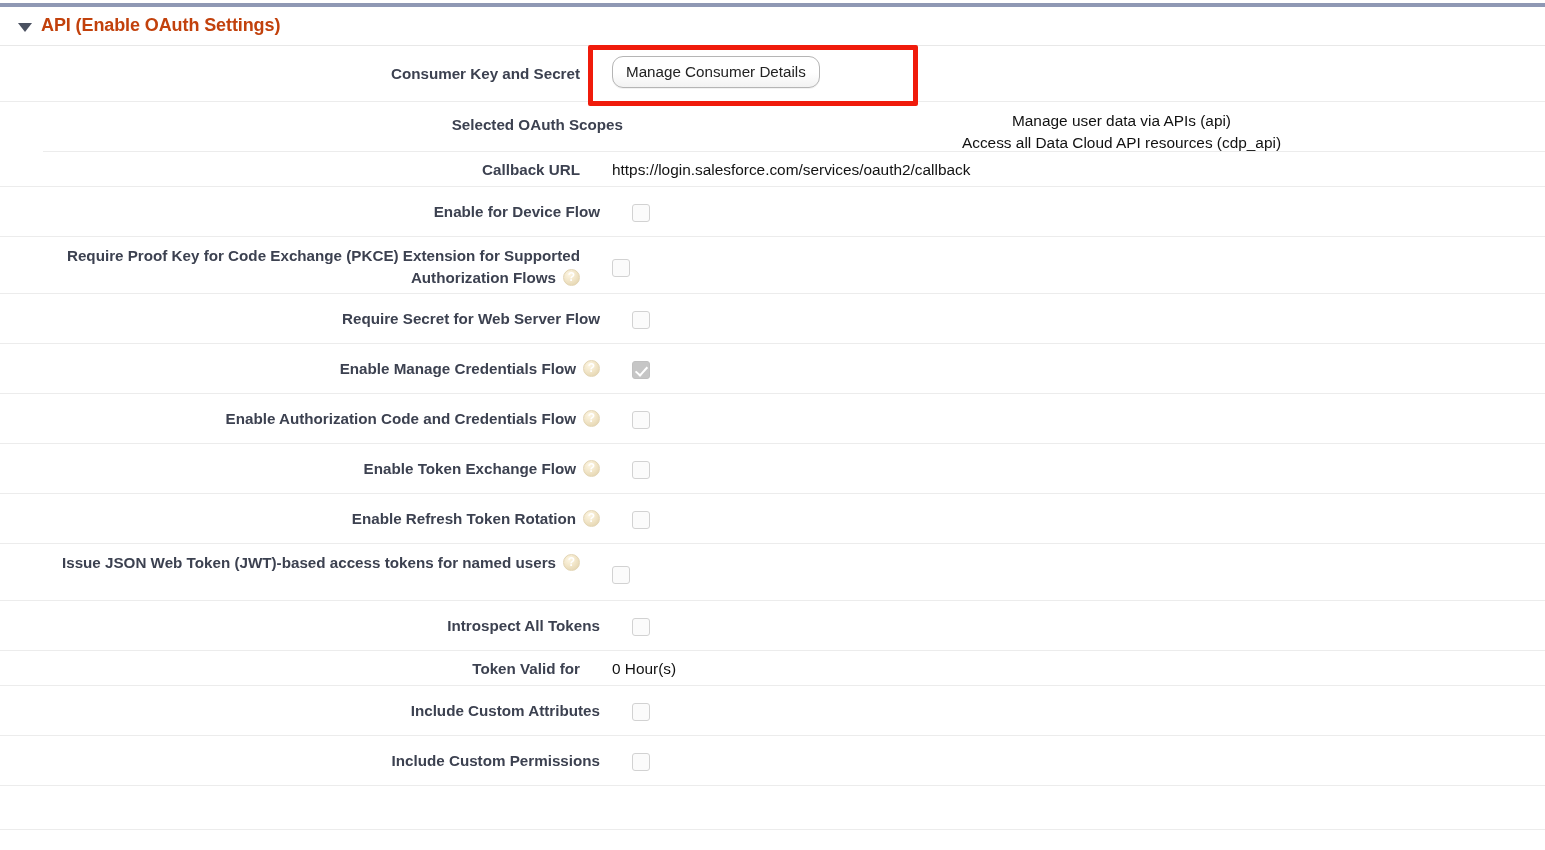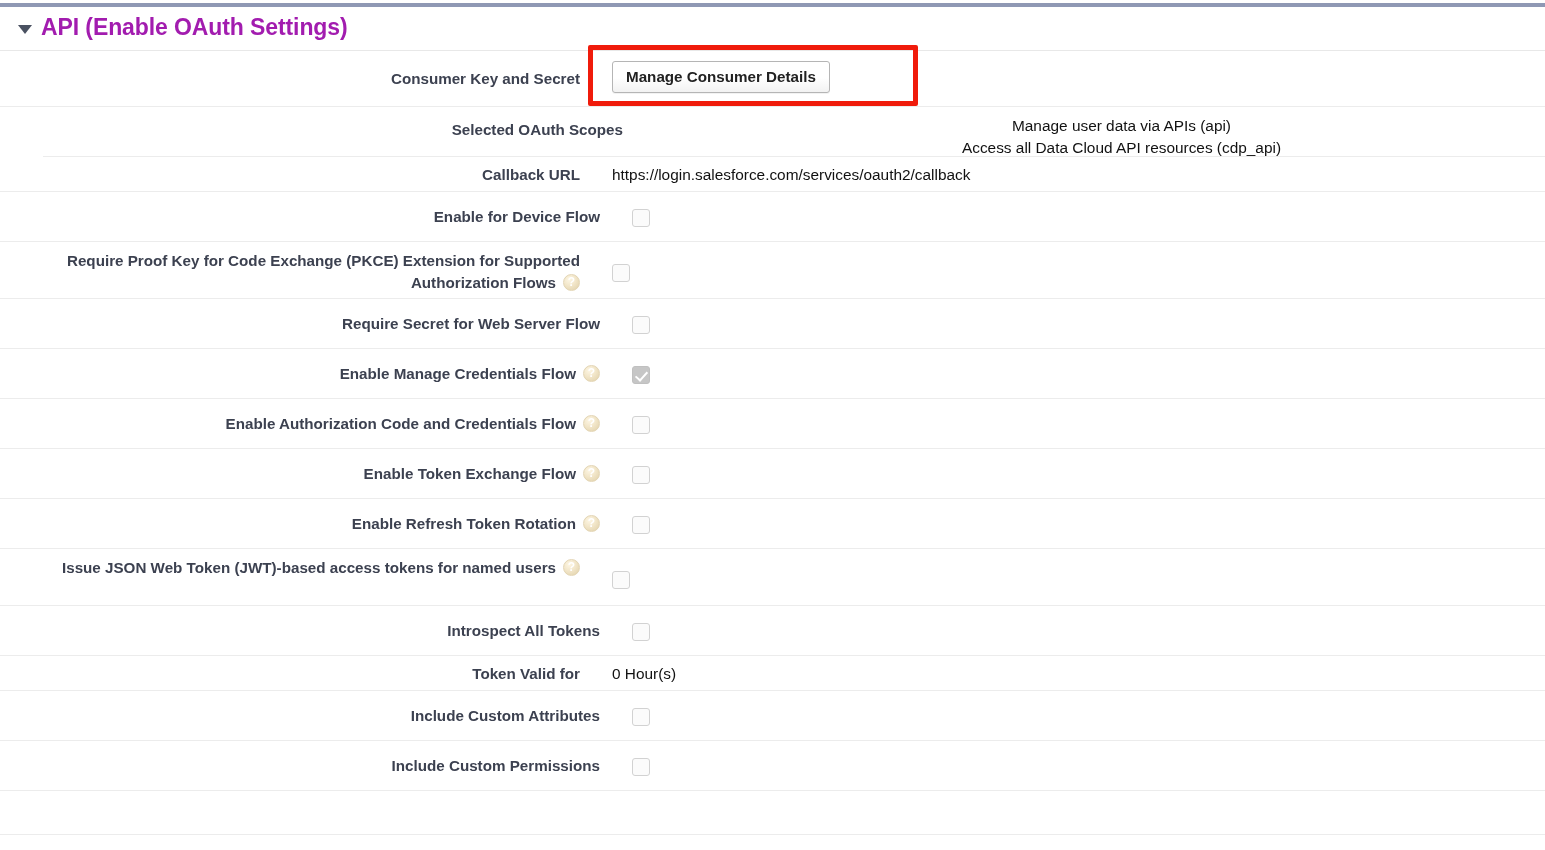--- a/index.html
+++ b/index.html
@@ -36,23 +36,23 @@
   .twisty {
     width: 0; height: 0;
     border-left: 7px solid transparent;
     border-right: 7px solid transparent;
     border-top: 9px solid #4a5161;
     flex: 0 0 auto;
     position: relative;
     top: 2px;
   }
   .section-title {
-    font-size: 23px;
+    font-size: 18px;
     font-weight: bold;
-    color: #a21caf;
+    color: #c2410c;
     letter-spacing: -0.1px;
     line-height: 1;
   }
 
   
   .form-table { width: 100%; }
 
   .row {
     display: flex;
     align-items: flex-start;
@@ -154,25 +154,25 @@
     border: solid #ffffff;
     border-width: 0 2.4px 2.4px 0;
     transform: rotate(42deg);
   }
 
   
   .btn {
     display: inline-block;
     font-family: "Liberation Sans", sans-serif;
     font-size: 15.2px;
-    font-weight: bold;
+    font-weight: normal;
     color: #222222;
     padding: 6px 13px 7px 13px;
     border: 1px solid #b5b5b5;
-    border-radius: 3px;
+    border-radius: 11px;
     background: linear-gradient(to bottom, #ffffff 0%, #ffffff 52%, #f2f2f2 100%);
     cursor: pointer;
     line-height: 17px;
     box-shadow: 0 1px 0 rgba(0,0,0,0.05);
   }
 
   
   .highlight-box {
     position: absolute;
     left: 588px;

